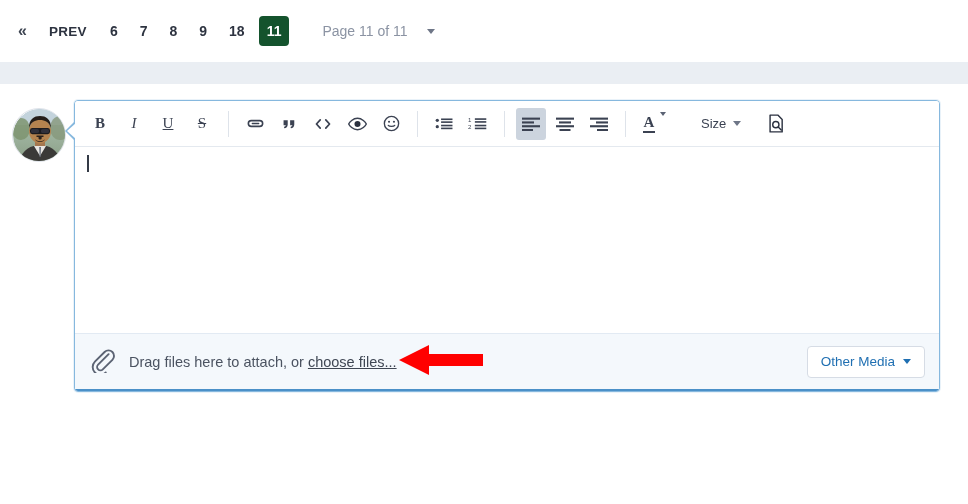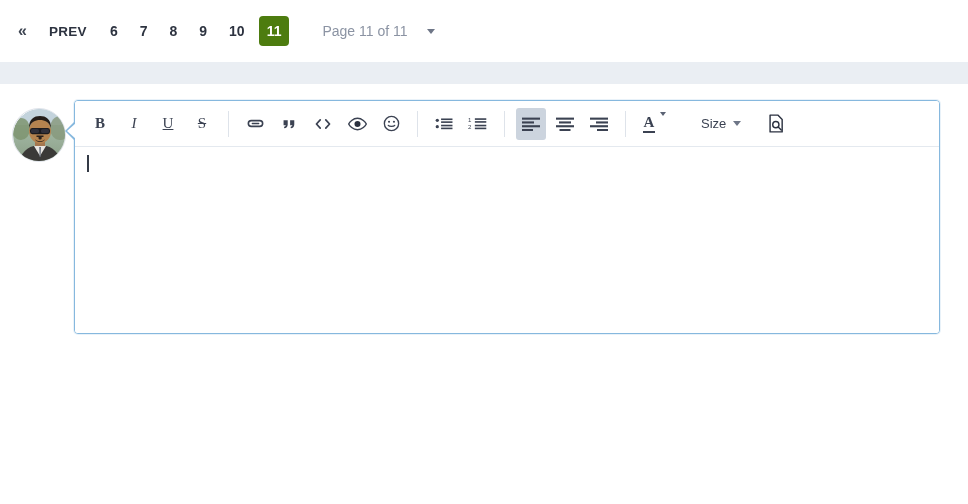--- a/index.html
+++ b/index.html
@@ -24,21 +24,21 @@
   .pager-prev {
     color: #2d3340; font-size: 13.5px; font-weight: 700;
     letter-spacing: .3px; padding: 7px 12px; cursor: pointer;
   }
   .pager-num {
     color: #2d3340; font-size: 14px; font-weight: 700;
     min-width: 22px; text-align: center;
     padding: 7px 8px; margin: 0 3px; cursor: pointer;
     border-radius: 4px;
   }
-  .pager-num.active { background: #4d7c0f; color: #ffffff; }
+  .pager-num.active { background: #14532d; color: #ffffff; }
   .pager-select {
     display: flex; align-items: center; gap: 19px;
     margin-left: 30px; cursor: pointer;
   }
   .pager-select-label { color: #8b93a3; font-size: 14px; }
   .caret-dn {
     width: 0; height: 0;
     border-left: 4.5px solid transparent;
     border-right: 4.5px solid transparent;
     border-top: 5px solid #6e7687;
@@ -190,21 +190,21 @@
 <div id="page">
 
   <div class="pager-bar">
     <div class="pager-chevrons">«</div>
     <div class="pager-prev">PREV</div>
 
     <div class="pager-num">6</div>
     <div class="pager-num">7</div>
     <div class="pager-num">8</div>
     <div class="pager-num">9</div>
-    <div class="pager-num">10</div>
+    <div class="pager-num">18</div>
     <div class="pager-num active">11</div>
 
     <div class="pager-select">
       <span class="pager-select-label">Page 11 of 11</span>
       <span class="caret-dn"></span>
     </div>
   </div>
 
   <div class="band"></div>
   <div class="band-gap"></div>
@@ -377,19 +377,41 @@
               <path d="M10.8 13.7 L14 16.9" stroke-linecap="round"></path>
             </svg>
           </div>
         </div>
 
         <div class="editor-body">
           <span class="caret"></span>
           <span></span>
         </div>
 
+        <div class="attach">
+          <span class="clip-icon">
+            <svg width="26" height="26" viewBox="0 0 26 26" fill="none" stroke="#5c6474" stroke-width="1.9" stroke-linecap="round" stroke-linejoin="round">
+              <path d="M19.6 7.2 L9.1 17.7 a3.3 3.3 0 0 0 4.7 4.7 L23.4 12.8 a5.5 5.5 0 0 0 -7.8 -7.8 L5.9 14.7 a7.6 7.6 0 0 0 10.8 10.8"></path>
+            </svg>
+          </span>
+
+          <span class="attach-text">
+            <span>Drag files here to attach, or </span><a href="#">choose files...</a>
+          </span>
+
+          <span class="red-arrow">
+            <svg width="88" height="40" viewBox="0 0 88 40">
+              <path d="M2 20 L32 5 L32 14 L86 14 L86 26 L32 26 L32 35 Z" fill="#ff0000"></path>
+            </svg>
+          </span>
+
+          <div class="other-media">
+            <span>Other Media</span>
+            <span class="caret-blue"></span>
+          </div>
+        </div>
 
       </div>
     </div>
   </div>
 
 
 </div>
 
 </body></html>

